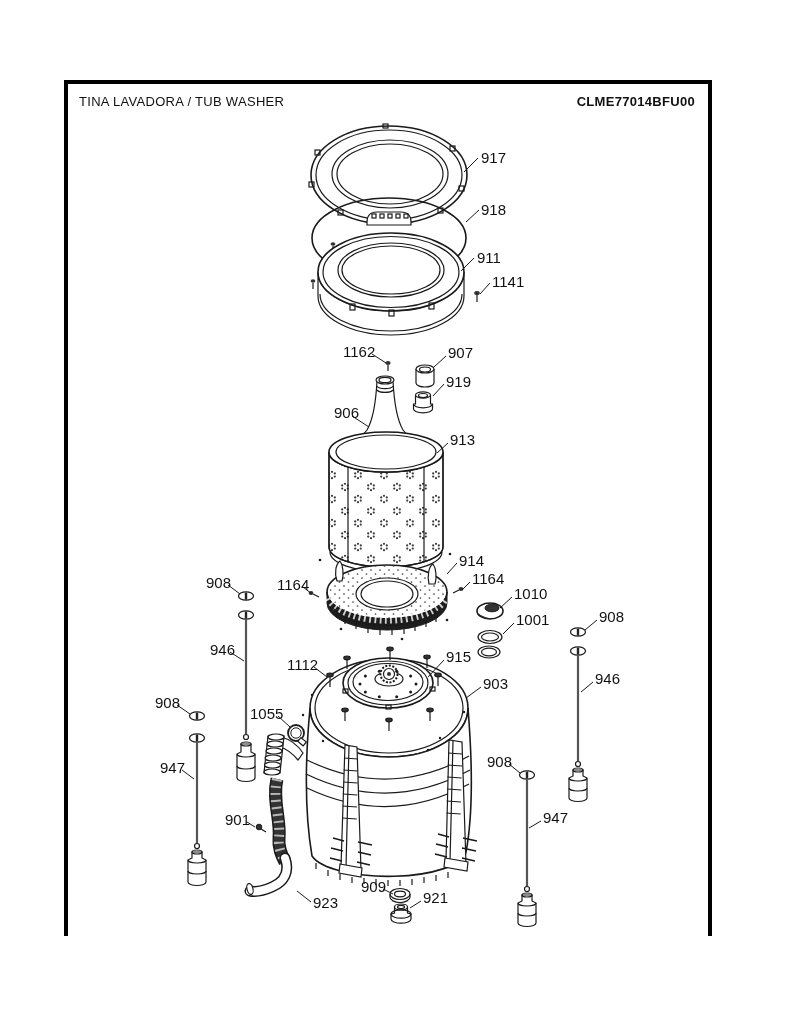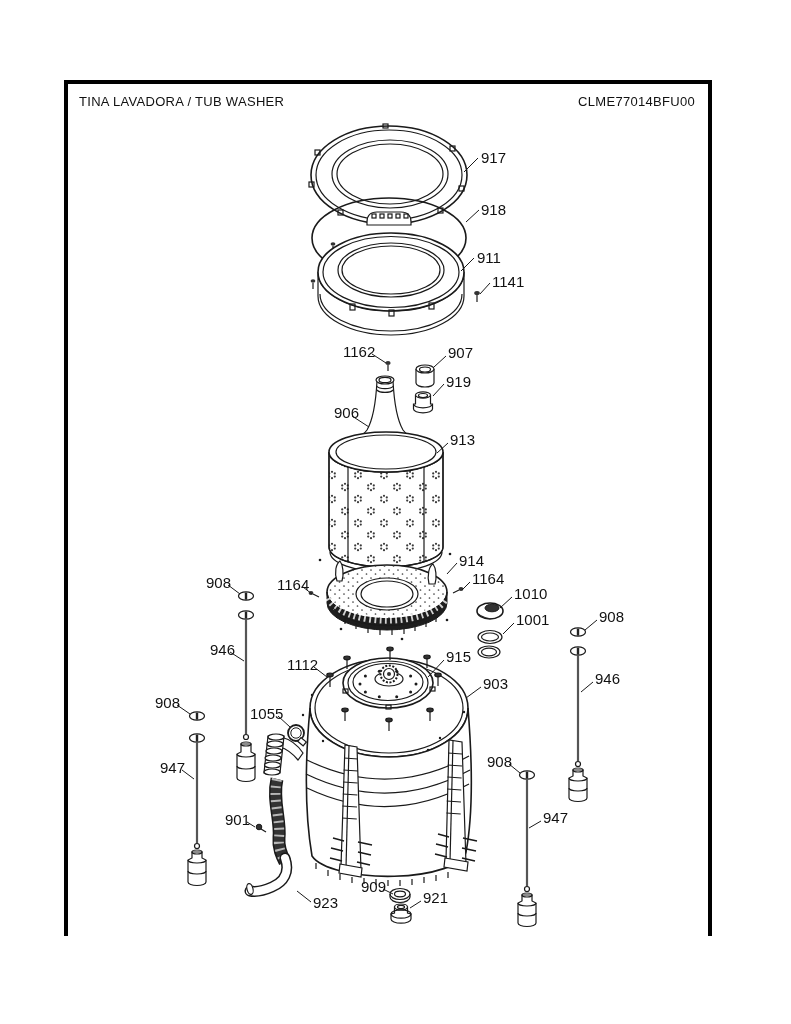--- a/index.html
+++ b/index.html
@@ -1,21 +1,21 @@
 <!DOCTYPE html>
 <html><head>
 <meta charset="utf-8">
 <style>
   html,body{margin:0;padding:0;background:#fff;}
   .page{position:relative;width:791px;height:936px;background:#fff;overflow:hidden;
         font-family:"Liberation Sans", sans-serif;color:#111;}
   .frame{position:absolute;left:64px;top:80px;width:648px;height:866px;
          border:4px solid #000;box-sizing:border-box;background:#fff;}
   .hdr-title{position:absolute;left:79px;top:94px;font-size:13px;letter-spacing:.3px;color:#111;}
-  .hdr-model{position:absolute;right:96px;top:94px;font-size:13px;letter-spacing:.3px;color:#111;}
+  .hdr-model{position:absolute;right:96px;top:94px;font-size:13px;letter-spacing:.3px;color:#111;font-weight:bold;}
   svg.art{position:absolute;left:0;top:0;}
   svg .ln{stroke:#1a1a1a;stroke-width:1.2;fill:none;}
   svg .lnb{stroke:#1a1a1a;stroke-width:1.6;fill:none;}
   svg .wf{fill:#fff;stroke:#1a1a1a;stroke-width:1.2;}
   svg .wfb{fill:#fff;stroke:#1a1a1a;stroke-width:1.6;}
   svg .dk{fill:#222;stroke:none;}
   svg .leader{stroke:#1a1a1a;stroke-width:1;fill:none;}
   svg text.callout{font:15px "Liberation Sans", sans-serif;fill:#111;}
 </style>
 </head>

